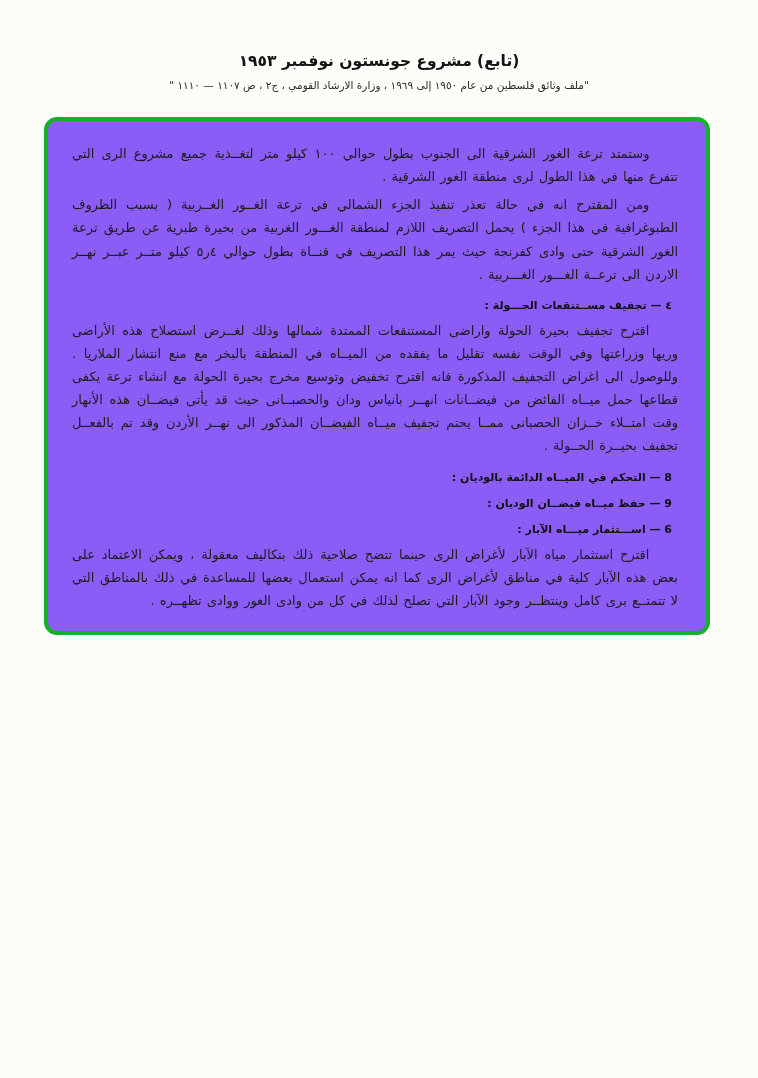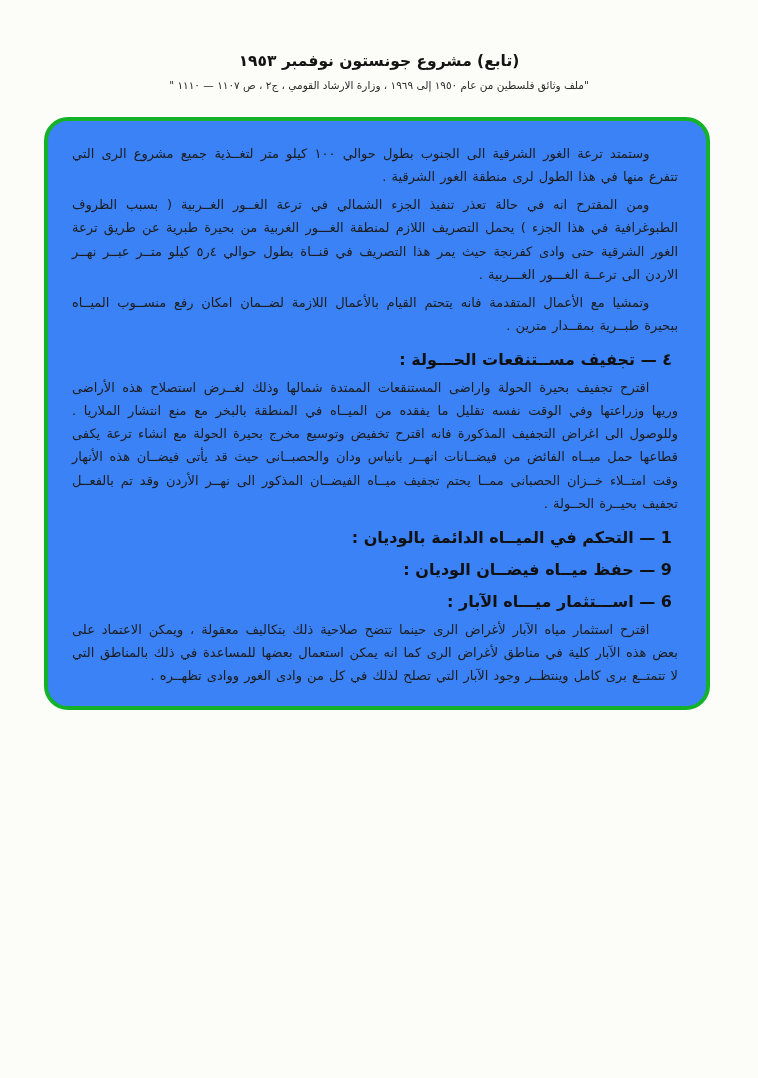--- a/index.html
+++ b/index.html
@@ -24,59 +24,58 @@
     color: #141414;
   }
   .doc-source {
     margin-top: 9px;
     font-size: 10.5px;
     color: #2a2a2a;
   }
   .frame {
     margin: 26px 48px 26px 44px;
     border: 4px solid #14b228;
-    border-radius: 24px;
+    border-radius: 13px;
     padding: 16px 28px 14px 24px;
-    background: #3b82f6;
+    background: #8b5cf6;
   }
   .para {
     font-size: 13px;
     line-height: 1.78;
     text-align: justify;
     text-indent: 2.2em;
     margin: 5px 0;
     word-spacing: 1px;
   }
   .heading {
-    font-size: 16px;
+    font-size: 11px;
     font-weight: bold;
     text-align: right;
     margin: 13px 6px 7px 0;
     color: #111;
   }
 </style>
 </head>
 <body>
 
 <div class="page">
 
   <div class="header">
     <div class="doc-title">(تابع) مشروع جونستون نوفمبر ١٩٥٣</div>
     <div class="doc-source">"ملف وثائق فلسطين من عام ١٩٥٠ إلى ١٩٦٩ ، وزارة الارشاد القومي ، ج٢ ، ص ١١٠٧ — ١١١٠ "</div>
   </div>
 
   <div class="frame">
     <p class="para">وستمتد ترعة الغور الشرقية الى الجنوب بطول حوالي ١٠٠ كيلو متر لتغــذية جميع مشروع الرى التي تتفرع منها في هذا الطول لرى منطقة الغور الشرقية .</p>
     <p class="para">ومن المقترح انه في حالة تعذر تنفيذ الجزء الشمالي في ترعة الغــور الغــربية ( بسبب الظروف الطبوغرافية في هذا الجزء ) يحمل التصريف اللازم لمنطقة الغـــور الغربية من بحيرة طبرية عن طريق ترعة الغور الشرقية حتى وادى كفرنجة حيث يمر هذا التصريف في قنــاة بطول حوالي ٤ر٥ كيلو متــر عبــر نهــر الاردن الى ترعــة الغـــور الغـــربية .</p>
-    <p class="para">وتمشيا مع الأعمال المتقدمة فانه يتحتم القيام بالأعمال اللازمة لضــمان امكان رفع منســوب الميــاه ببحيرة طبــرية بمقــدار مترين .</p>
 
     <h3 class="heading">٤ — تجفيف مســتنقعات الحـــولة :</h3>
     <p class="para">اقترح تجفيف بحيرة الحولة واراضى المستنقعات الممتدة شمالها وذلك لغــرض استصلاح هذه الأراضى وريها وزراعتها وفي الوقت نفسه تقليل ما يفقده من الميــاه في المنطقة بالبخر مع منع انتشار الملاريا . وللوصول الى اغراض التجفيف المذكورة فانه اقترح تخفيض وتوسيع مخرج بحيرة الحولة مع انشاء ترعة يكفى قطاعها حمل ميــاه الفائض من فيضــانات انهــر بانياس ودان والحصبــانى حيث قد يأتى فيضــان هذه الأنهار وقت امتــلاء خــزان الحصبانى ممــا يحتم تجفيف ميــاه الفيضــان المذكور الى نهــر الأردن وقد تم بالفعــل تجفيف بحيــرة الحــولة .</p>
 
-    <h3 class="heading">1 — التحكم في الميــاه الدائمة بالوديان :</h3>
+    <h3 class="heading">8 — التحكم في الميــاه الدائمة بالوديان :</h3>
 
     <h3 class="heading">9 — حفظ ميــاه فيضــان الوديان :</h3>
 
     <h3 class="heading">6 — اســـتثمار ميـــاه الآبار :</h3>
     <p class="para">اقترح استثمار مياه الآبار لأغراض الرى حينما تتضح صلاحية ذلك بتكاليف معقولة ، ويمكن الاعتماد على بعض هذه الآبار كلية في مناطق لأغراض الرى كما انه يمكن استعمال بعضها للمساعدة في ذلك بالمناطق التي لا تتمتــع برى كامل وينتظــر وجود الآبار التي تصلح لذلك في كل من وادى الغور ووادى تظهــره .</p>
   </div>
 
 </div>
 
 </body></html>

